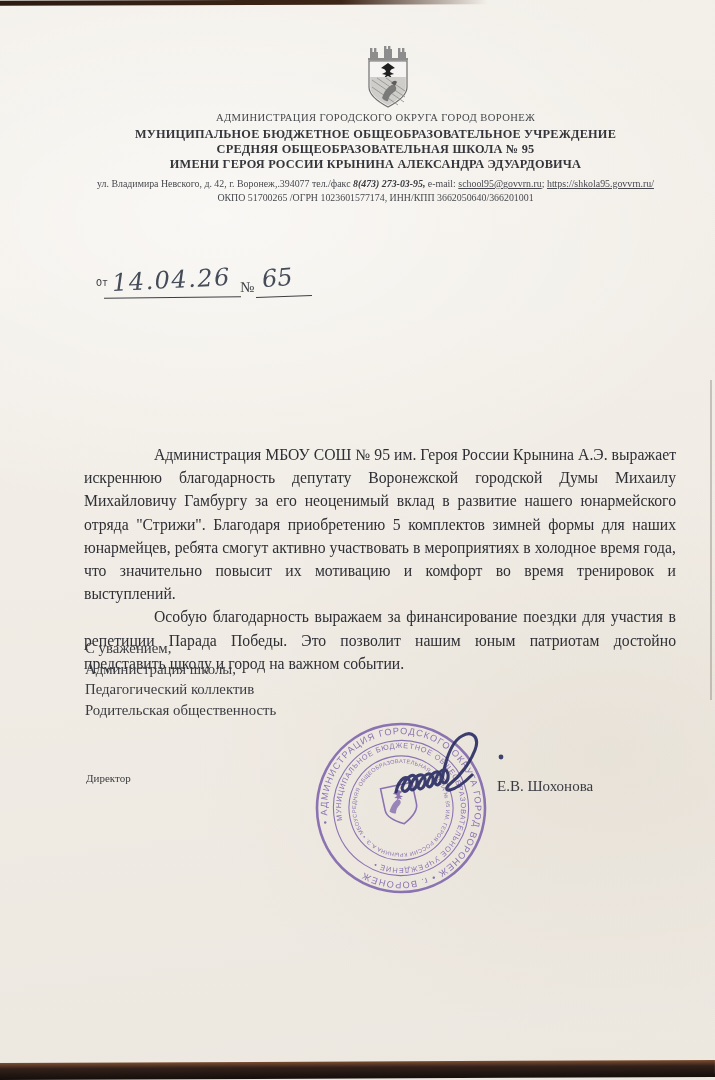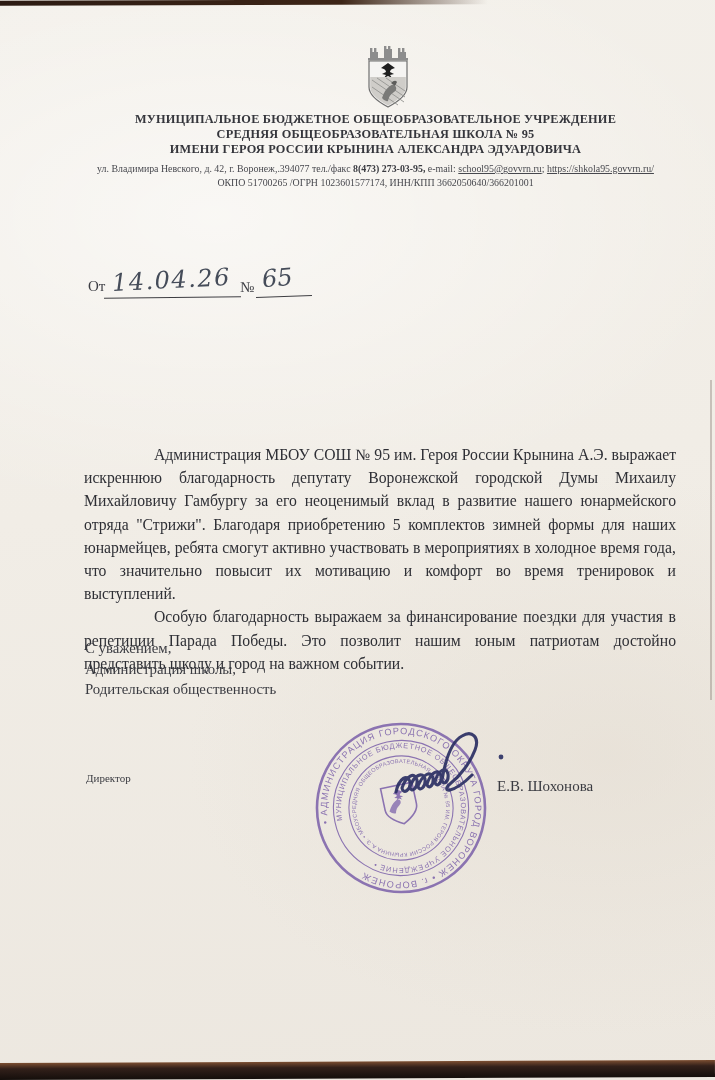--- a/index.html
+++ b/index.html
@@ -18,25 +18,25 @@
     background:linear-gradient(to bottom,#7c4e31 0%,#32201a 35%,#140e0b 100%);transform:rotate(-0.25deg);transform-origin:left bottom;}
   .scan-edge-right{position:absolute;top:380px;right:3px;width:2px;height:320px;background:rgba(120,110,100,.35);}
 
   .emblem{position:absolute;left:360px;top:46px;}
 
   .letterhead{position:absolute;left:40px;right:4px;top:112px;text-align:center;}
   .lh-authority{font-size:10.6px;letter-spacing:.4px;color:#46474d;margin-bottom:4px;}
   .lh-org{font-weight:bold;font-size:12.3px;letter-spacing:.2px;color:#35363c;line-height:15px;}
   .lh-short{font-weight:bold;font-size:11.6px;color:#35363c;margin-top:6px;}
   .lh-contacts{font-size:9.9px;color:#47484e;margin-top:5px;line-height:13.5px;}
-  .lh-contacts b{color:#3a3b41;}
+  .lh-contacts b{color:#3a3b41;font-style:italic;}
   .lh-link{text-decoration:underline;margin-top:8px;}
 
   .ref-line{position:absolute;left:88px;top:262px;width:300px;height:45px;}
-  .ref-label{position:absolute;font-size:15px;color:#3c3d43;top:16px;left:0;}
+  .ref-label{position:absolute;font-size:10px;color:#3c3d43;top:16px;left:8px;font-family:Liberation Mono, monospace;}
   .ref-no{position:absolute;font-size:15px;color:#3c3d43;top:17px;left:152px;}
   .hand{font-family:"DejaVu Serif",serif;font-style:italic;color:#454c59;}
   .hand-date{position:absolute;left:24px;top:4px;font-size:24px;letter-spacing:1.5px;transform:rotate(-3deg);}
   .hand-num{position:absolute;left:174px;top:2px;font-size:24px;transform:rotate(-5deg);}
   .u1{position:absolute;left:16px;top:35px;width:137px;height:1.4px;background:#3e3e42;transform:rotate(-.6deg);}
   .u2{position:absolute;left:168px;top:34px;width:56px;height:1.4px;background:#3e3e42;transform:rotate(-2deg);}
 
   .body-text{position:absolute;left:84px;top:399px;width:592px;margin-top:44px;}
   .body-text p{margin:0;text-align:justify;text-indent:70px;font-size:15.7px;line-height:23.2px;color:#2e2f35;}
 
@@ -75,20 +75,21 @@
         <path d="M12 34 L44 56"></path>
         <path d="M12 41 L38 59"></path>
         <path d="M17 32 L45 51"></path>
         <path d="M26 32 L45 45"></path>
       </g>
     <path d="M22 52 q3 -9 8 -12 q4 -3 6 1 q1 3 -2 5 q-5 3 -6 9 q-3 1 -6 -3 z" fill="#7a7a78"></path>
     <path d="M31 37 q4 -4 6 -1 l-2 4 z" fill="#5d5d5b"></path>
   </svg>
 
   <div class="letterhead">
+    <div class="lh-authority">АДМИНИСТРАЦИЯ ГОРОДСКОГО ОКРУГА ГОРОД ВОРОНЕЖ</div>
     <div class="lh-org">МУНИЦИПАЛЬНОЕ БЮДЖЕТНОЕ ОБЩЕОБРАЗОВАТЕЛЬНОЕ УЧРЕЖДЕНИЕ</div>
     <div class="lh-org">СРЕДНЯЯ ОБЩЕОБРАЗОВАТЕЛЬНАЯ ШКОЛА № 95</div>
     <div class="lh-org">ИМЕНИ ГЕРОЯ РОССИИ КРЫНИНА АЛЕКСАНДРА ЭДУАРДОВИЧА</div>
     <div class="lh-contacts">
       <span>ул. Владимира Невского, д. 42, г. Воронеж,.394077 тел./факс </span><b>8(473) 273-03-95,</b><span> e-mail: </span><span class="lh-link">school95@govvrn.ru</span><span>; </span><span class="lh-link">https://shkola95.govvrn.ru/</span>
       <br>
       <span>ОКПО 51700265 /ОГРН 1023601577174, ИНН/КПП 3662050640/366201001</span>
     </div>
   </div>
 
@@ -102,20 +103,21 @@
   </div>
 
   <div class="body-text">
     <p>Администрация МБОУ СОШ № 95 им. Героя России Крынина А.Э. выражает искреннюю благодарность депутату Воронежской городской Думы Михаилу Михайловичу Гамбургу за его неоценимый вклад в развитие нашего юнармейского отряда "Стрижи". Благодаря приобретению 5 комплектов зимней формы для наших юнармейцев, ребята смогут активно участвовать в мероприятиях в холодное время года, что значительно повысит их мотивацию и комфорт во время тренировок и выступлений.</p>
     <p>Особую благодарность выражаем за финансирование поездки для участия в репетиции Парада Победы. Это позволит нашим юным патриотам достойно представить школу и город на важном событии.</p>
   </div>
 
   <div class="closing">
     <div>С уважением,</div>
     <div>Администрация школы,</div>
+    <div>Педагогический коллектив</div>
     <div>Родительская общественность</div>
   </div>
 
   <div class="sig-row-label">Директор</div>
   <div class="sig-row-name">Е.В. Шохонова</div>
 
   <svg class="stamp" width="190" height="190" viewBox="0 0 190 190">
     <defs>
       <path id="rOut" d="M 21 95 a 74 74 0 1 1 148 0 a 74 74 0 1 1 -148 0"></path>
       <path id="rMid" d="M 35 95 a 60 60 0 1 1 120 0 a 60 60 0 1 1 -120 0"></path>

